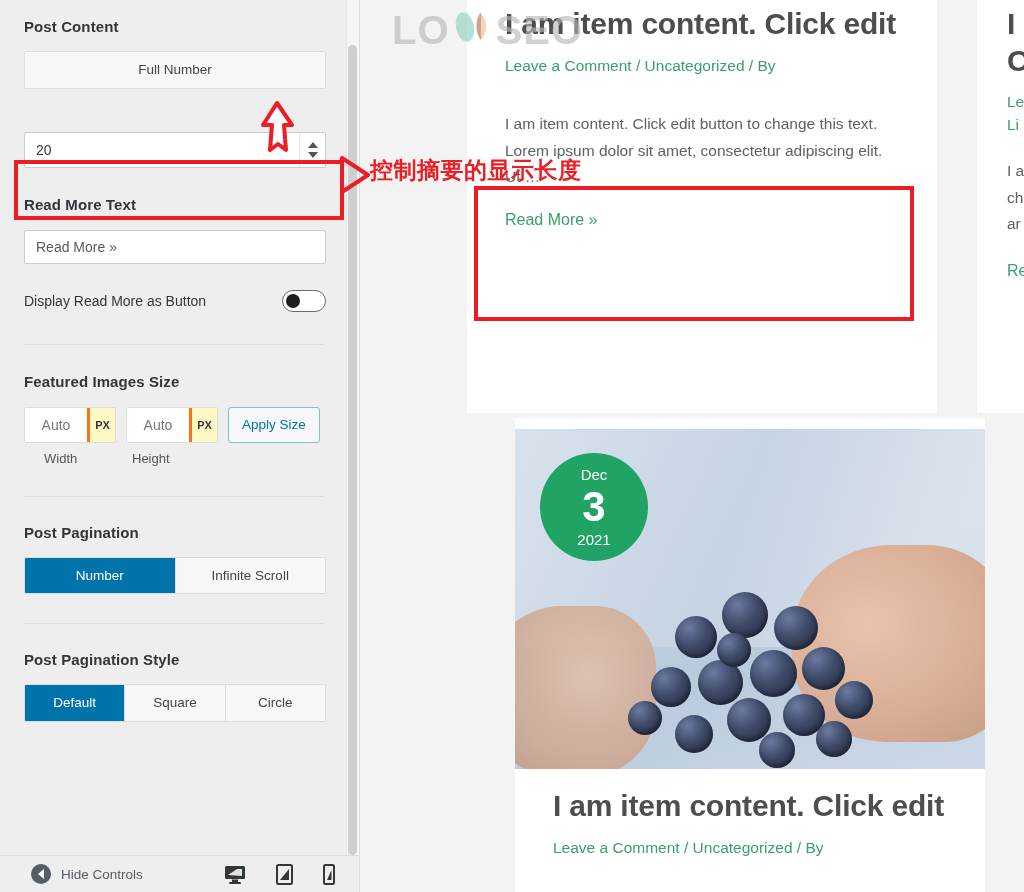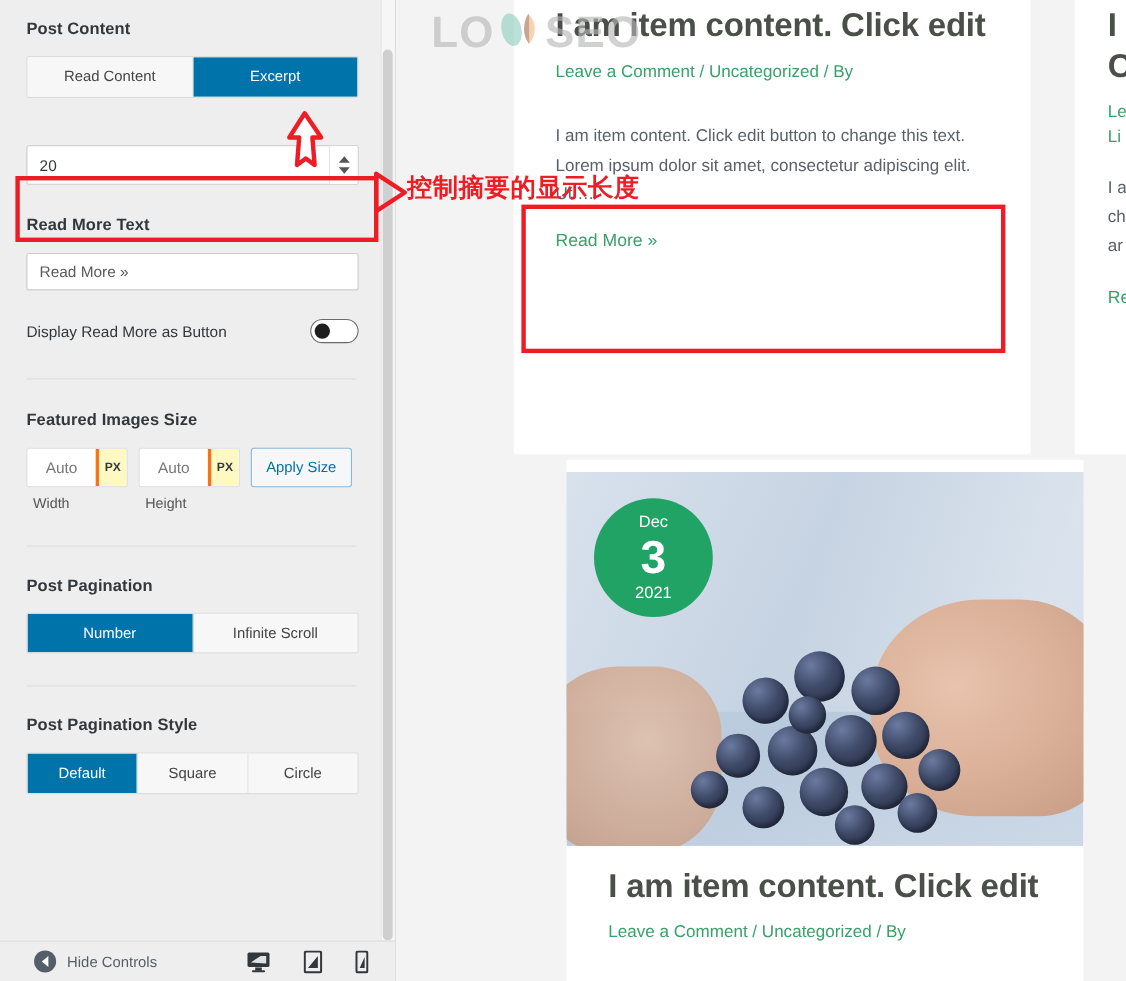--- a/index.html
+++ b/index.html
@@ -231,22 +231,21 @@
 
   <div class="sidebar">
     <div class="sidebar-scroll">
 
       
       <div style="height:18px"></div>
       <div class="section-title">Post Content</div>
 
       <div style="height:16px"></div>
       <div class="segmented">
-        <div class="seg">Read Content</div>
-        <div class="seg active">Excerpt</div>
+        <div class="seg">Full Number</div>
       </div>
 
       
       <div style="height:27px"></div>
 
       <div style="height:16px"></div>
       <div class="num-wrap">
         <input type="text" value="20" style="">
         <div class="spin">
           <div class="tri up"></div>
@@ -278,21 +277,21 @@
       <div class="section-title">Featured Images Size</div>
 
       <div style="height:17px"></div>
       <div class="size-row">
         <div>
           <div class="unit-field">
             <div class="val">Auto</div>
             <div class="unit">PX</div>
           </div>
           <div style="height:6px"></div>
-          <span style="font-size:13px;color:#555;margin-left:6px">Width</span>
+          <span style="font-size:13px;color:#555;margin-left:20px">Width</span>
         </div>
         <div>
           <div class="unit-field">
             <div class="val">Auto</div>
             <div class="unit">PX</div>
           </div>
           <div style="height:6px"></div>
           <span style="font-size:13px;color:#555;margin-left:6px">Height</span>
         </div>
         <div class="apply-btn">Apply Size</div>

